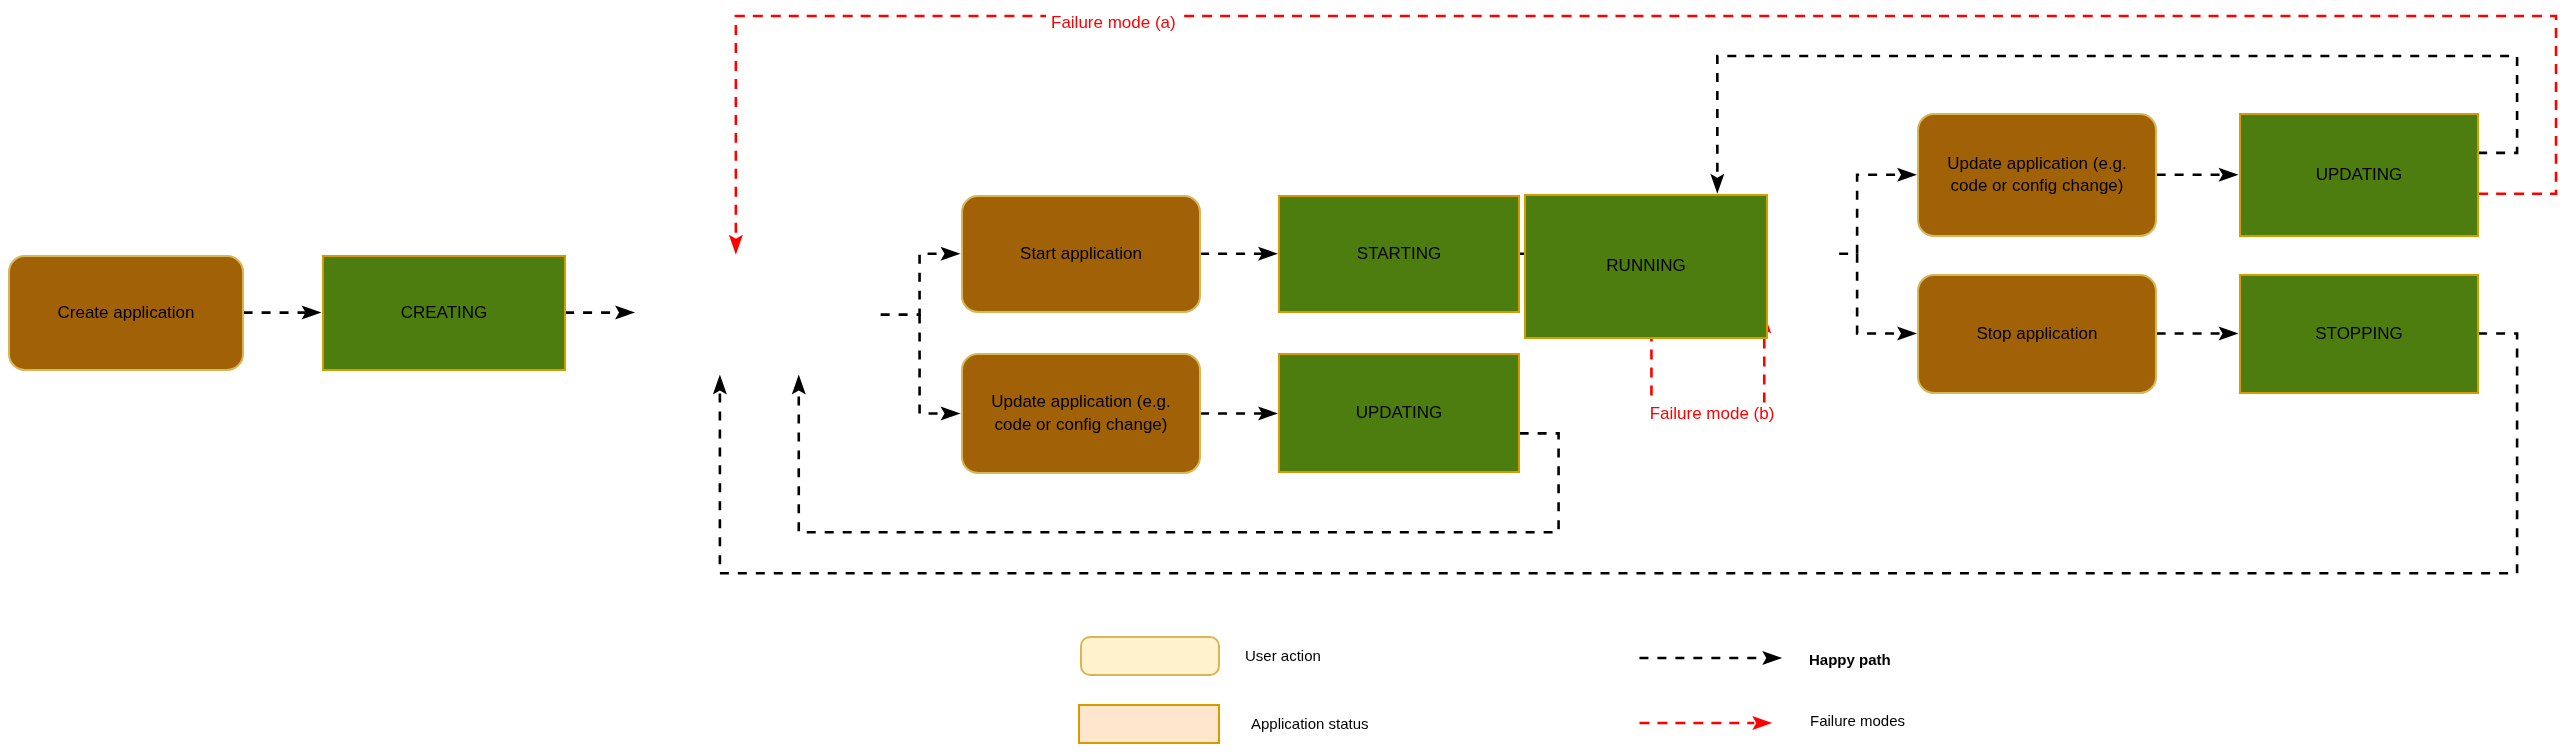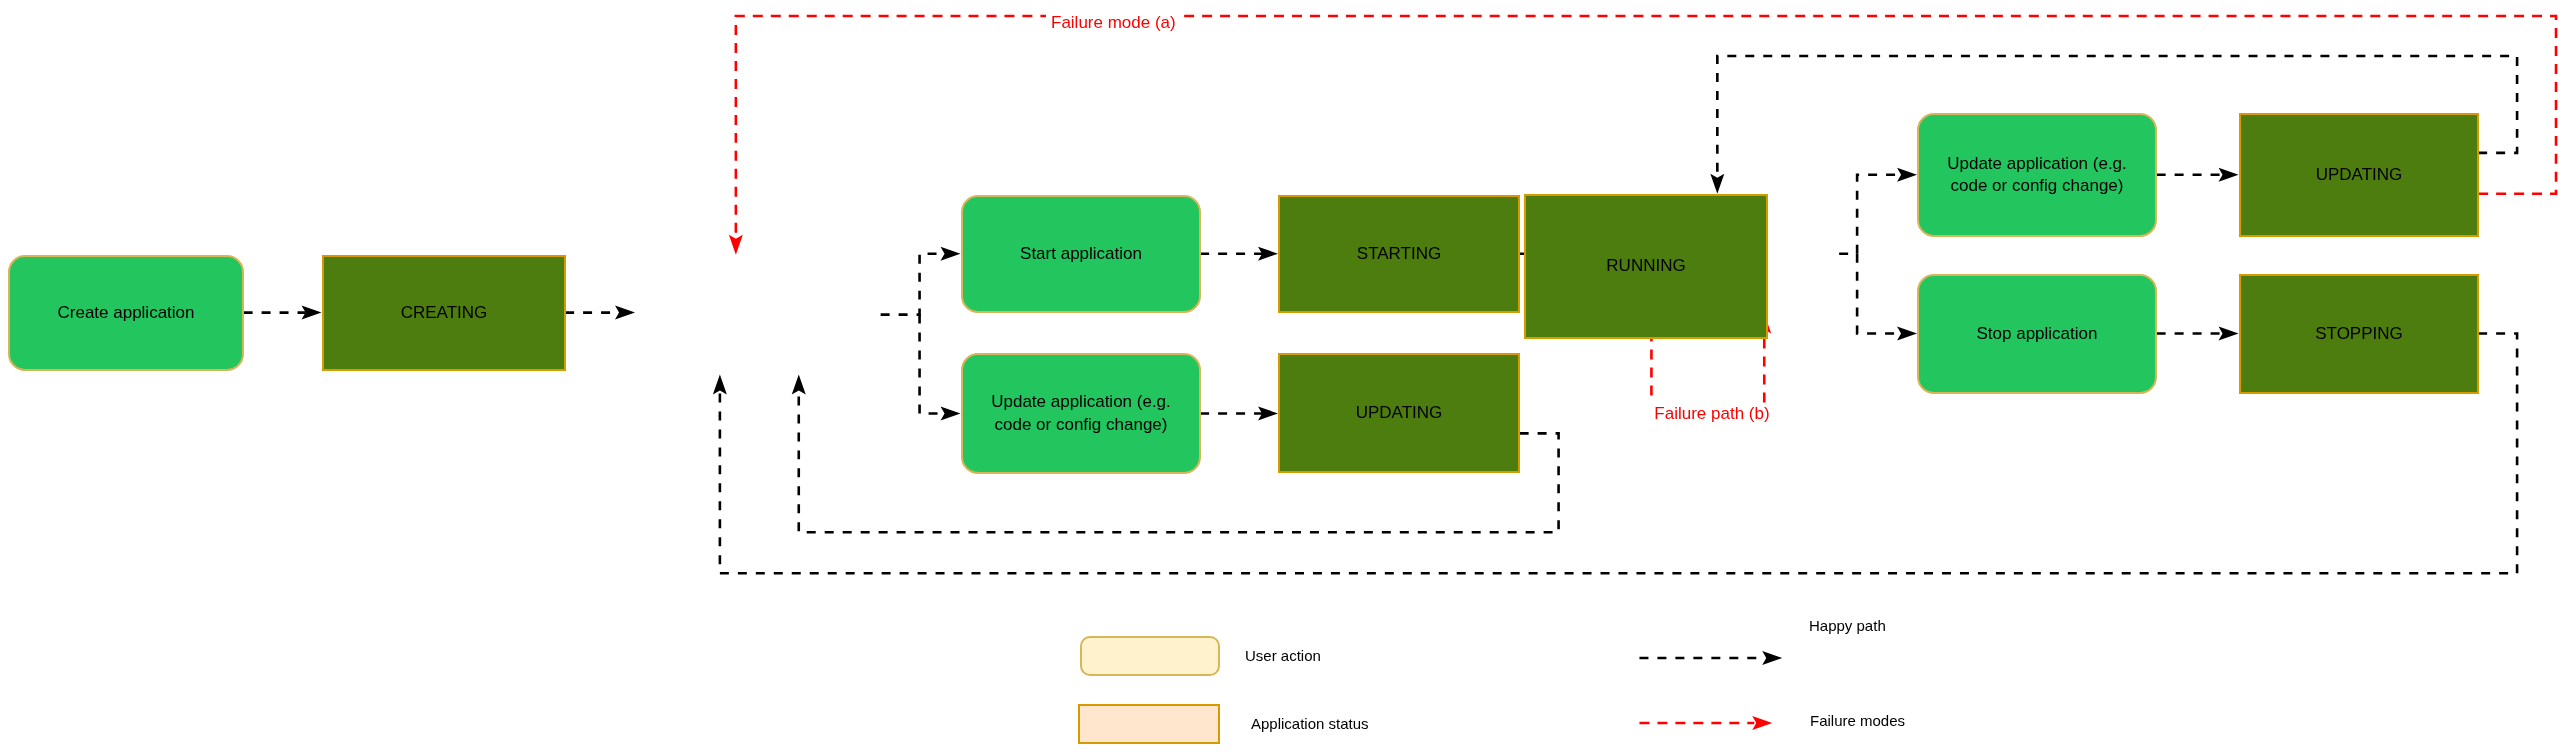--- a/index.html
+++ b/index.html
@@ -12,21 +12,21 @@
   }
   #wires{position:absolute;left:0;top:0;}
   .node{
     position:absolute;
     display:flex;align-items:center;justify-content:center;
     text-align:center;
     font-size:17px;line-height:1.3;color:#000000;
     box-sizing:border-box;
   }
   .node.action{
-    background:#22c55e;
+    background:#a16207;
     border:2.5px solid #D6B656;
     border-radius:17px;
   }
   .node.status{
     background:#4d7c0f;
     border:2.5px solid #D79B00;
   }
   .node .lbl{display:inline-block;max-width:192px;}
   .ann{
     position:absolute;
@@ -135,26 +135,26 @@
   <div class="node action" style="left:1917px;top:274px;width:240px;height:120px;">
     <span class="lbl">Stop application</span>
   </div>
 
   <div class="node status" style="left:2239px;top:274px;width:240px;height:120px;">
     <span class="lbl">STOPPING</span>
   </div>
 
   <div class="ann" style="left:1046px;top:13px;padding:0 5px;">Failure mode (a)</div>
 
-  <div class="ann" style="left:1627px;top:404px;width:170px;text-align:center;">Failure path (b)</div>
+  <div class="ann" style="left:1627px;top:404px;width:170px;text-align:center;">Failure mode (b)</div>
 
   <div class="swatch action" style="left:1080px;top:636px;width:140px;height:40px;"></div>
   <div class="legend-label" style="left:1245px;top:647px;">User action</div>
 
   <div class="swatch status" style="left:1078px;top:704px;width:142px;height:40px;"></div>
   <div class="legend-label" style="left:1251px;top:715px;">Application status</div>
 
-  <div class="legend-label" style="left:1809px;top:617px;">Happy path</div>
+  <div class="legend-label" style="left:1809px;top:651px;font-weight:bold;">Happy path</div>
 
   <div class="legend-label" style="left:1810px;top:712px;">Failure modes</div>
 
 </div>
 
 
 </body></html>

